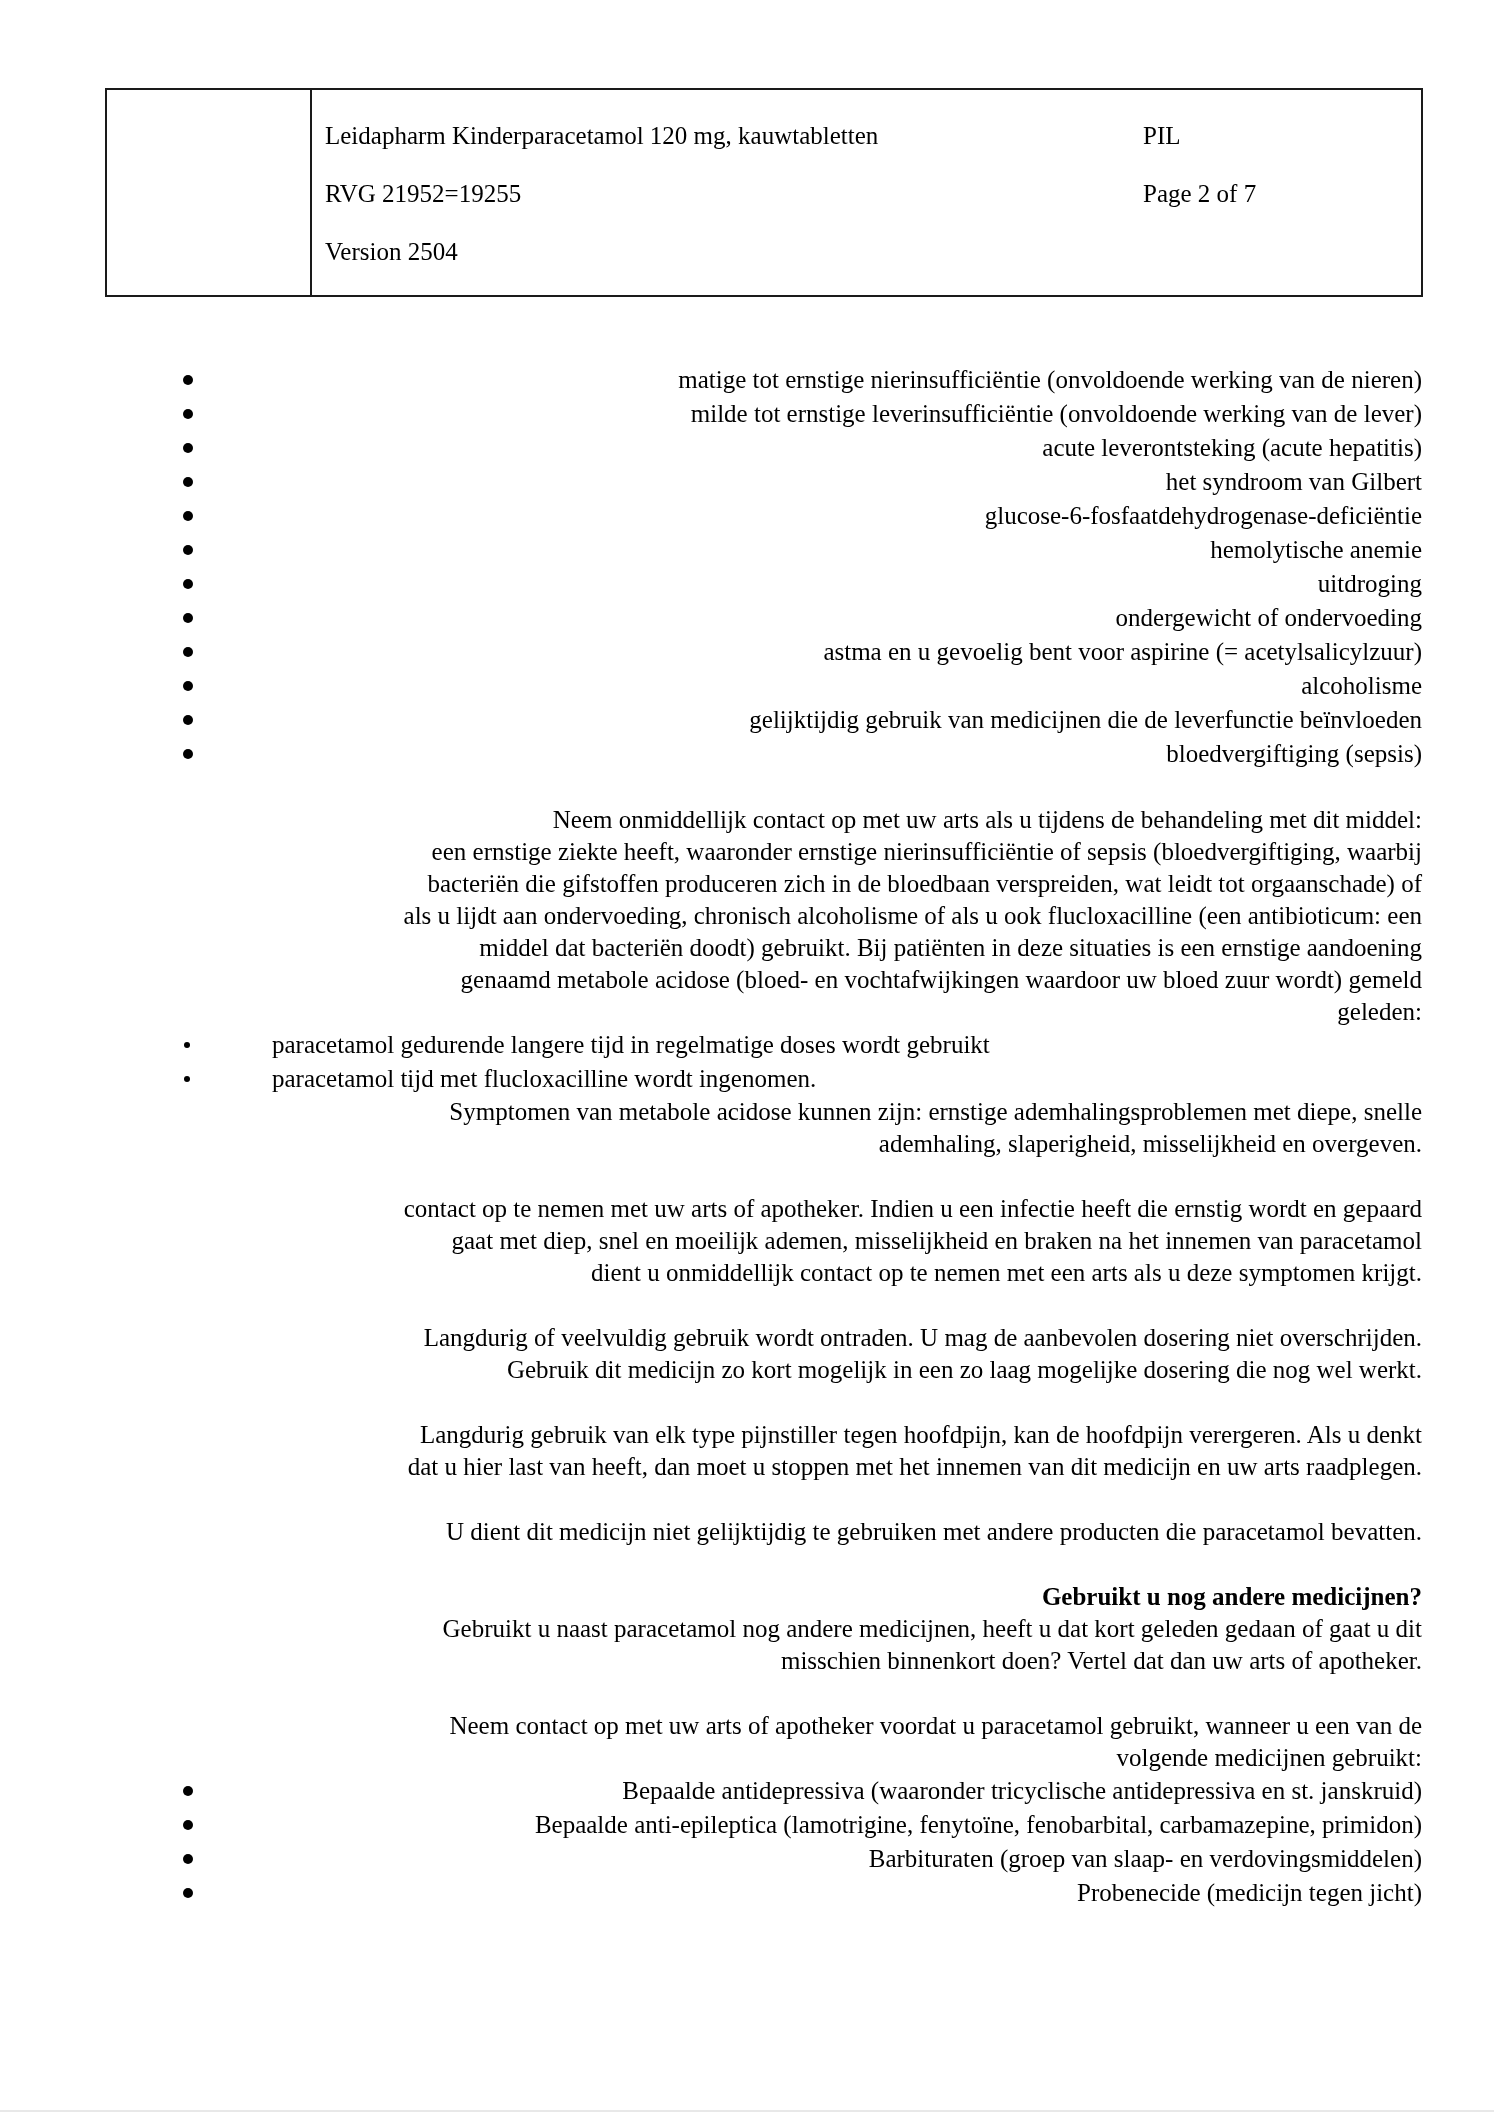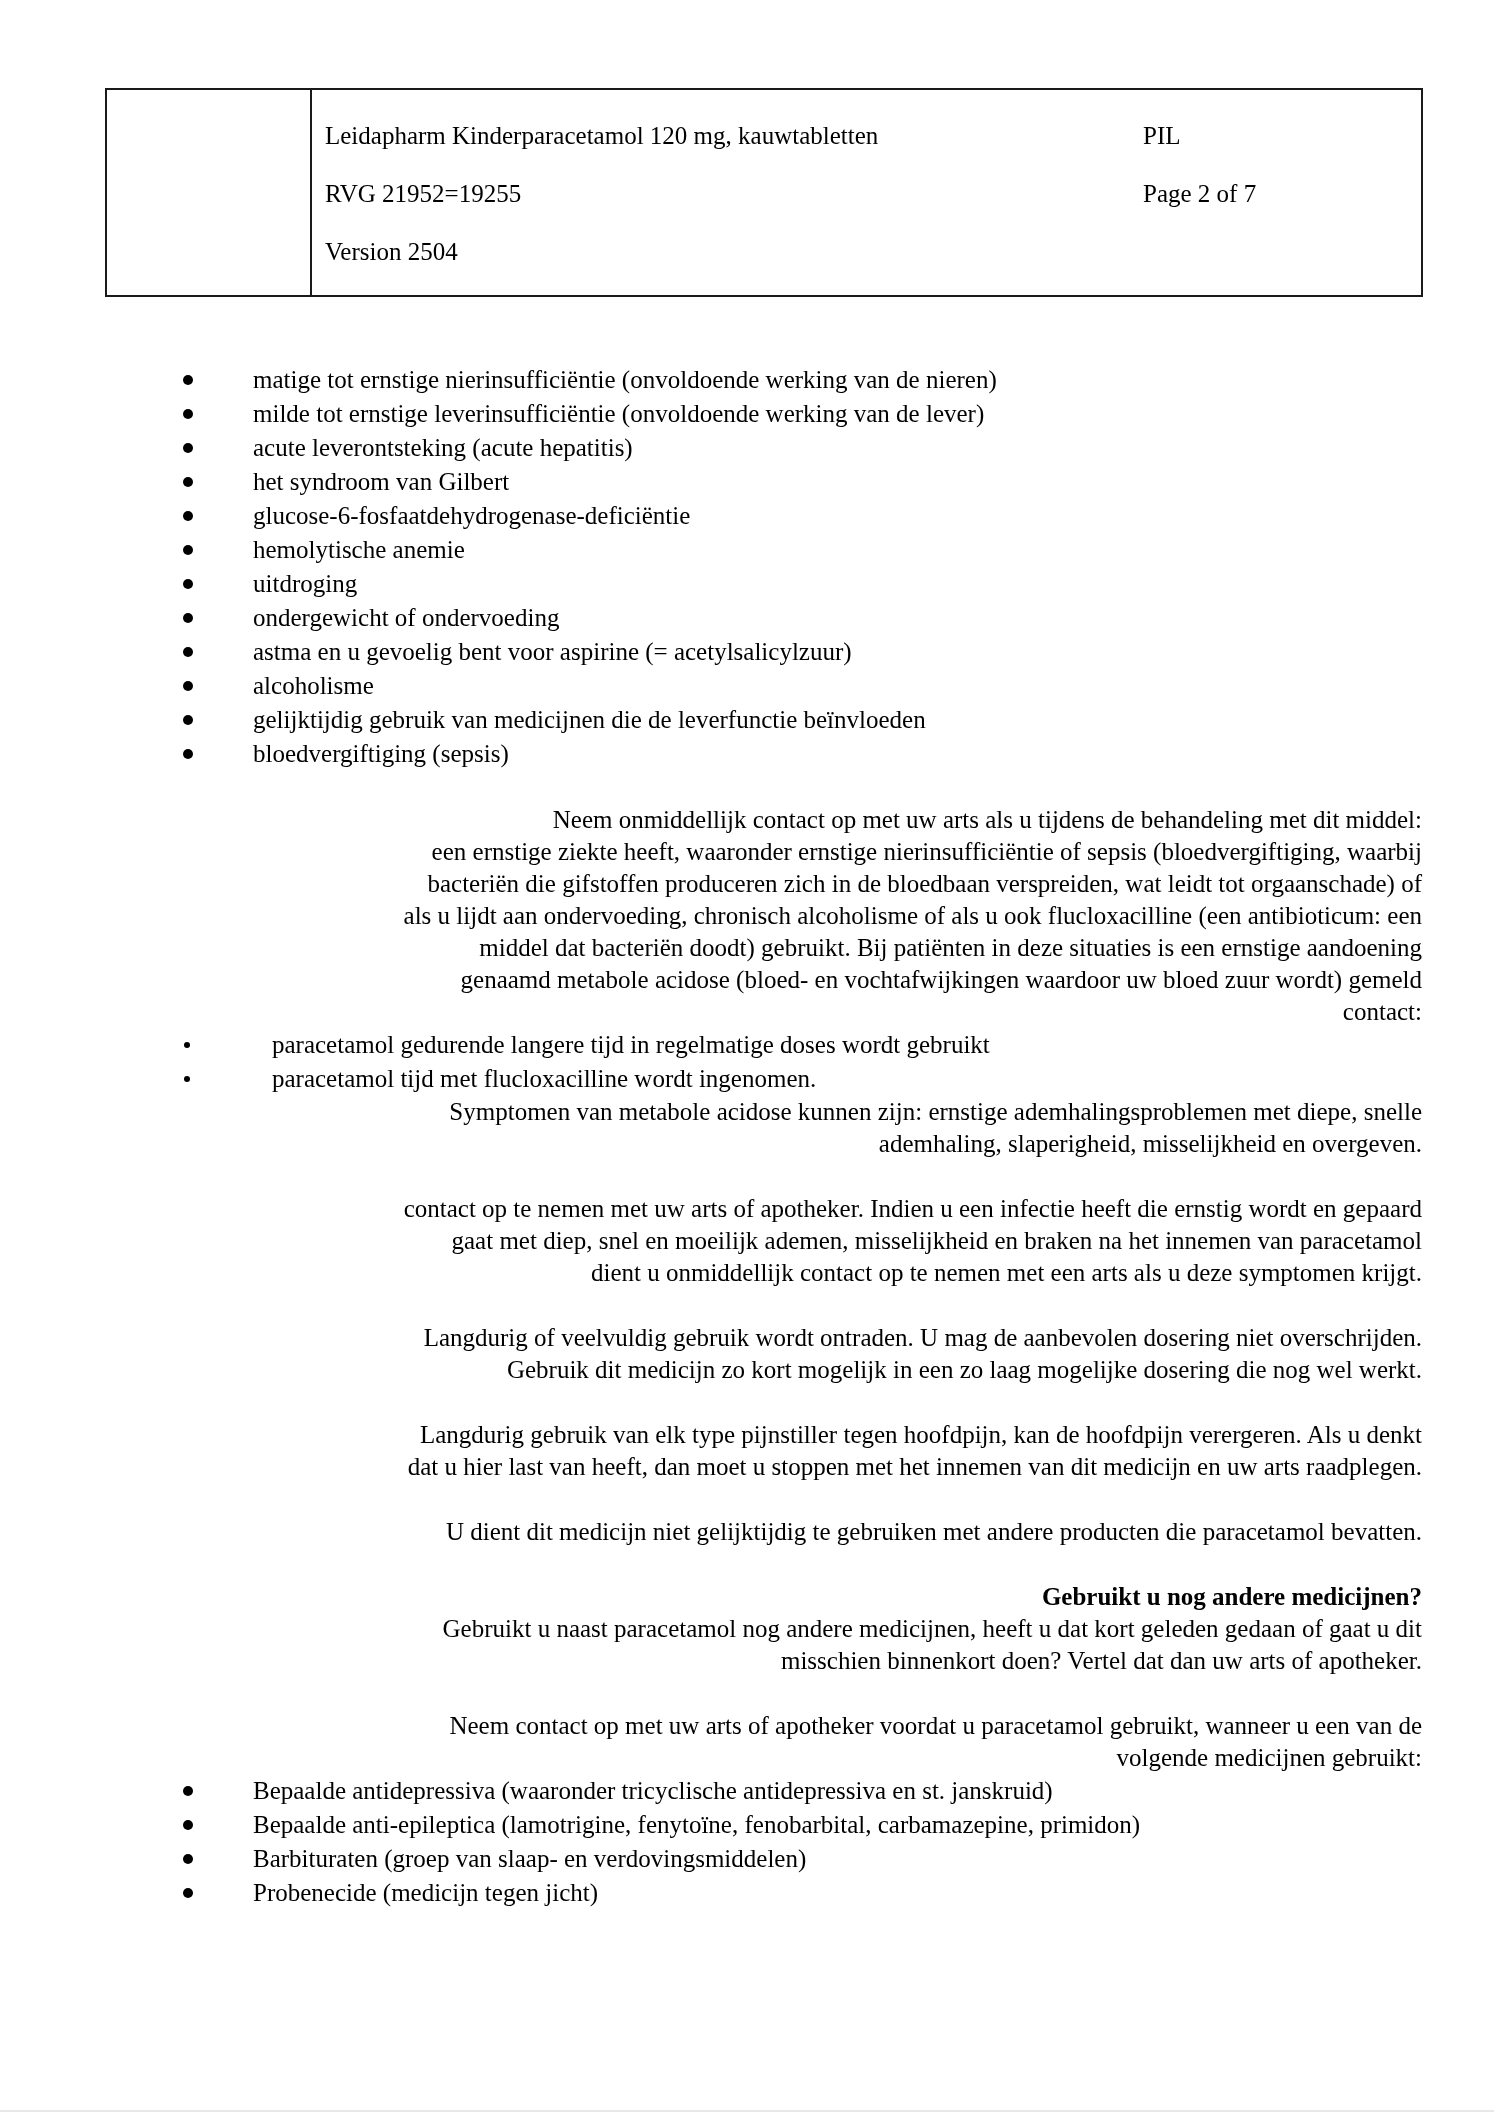--- a/index.html
+++ b/index.html
@@ -64,21 +64,21 @@
   .bullet-list {
     margin: 33px 0 0 0;
     padding: 0;
     list-style: none;
   }
   .bullet-item {
     position: relative;
     line-height: 34px;
     white-space: pre;
   }
-  .main .bullet-item { padding-left: 71px; }
+  .main .bullet-item { padding-left: 71px; text-align: right; }
   .main .bullet-item::before {
     content: "";
     position: absolute;
     left: 1px;
     top: 12px;
     width: 10px;
     height: 10px;
     border-radius: 50%;
     background: #000;
   }
@@ -127,21 +127,21 @@
         <li class="bullet-item">gelijktijdig gebruik van medicijnen die de leverfunctie beïnvloeden</li>
         <li class="bullet-item">bloedvergiftiging (sepsis)</li>
       </ul>
       <div class="paragraph">
         <div class="line">Neem onmiddellijk contact op met uw arts als u tijdens de behandeling met dit middel:</div>
         <div class="line">een ernstige ziekte heeft, waaronder ernstige nierinsufficiëntie of sepsis (bloedvergiftiging, waarbij</div>
         <div class="line">bacteriën die gifstoffen produceren zich in de bloedbaan verspreiden, wat leidt tot orgaanschade) of</div>
         <div class="line">als u lijdt aan ondervoeding, chronisch alcoholisme of als u ook flucloxacilline (een antibioticum: een</div>
         <div class="line">middel dat bacteriën doodt) gebruikt. Bij patiënten in deze situaties is een ernstige aandoening</div>
         <div class="line">genaamd metabole acidose (bloed- en vochtafwijkingen waardoor uw bloed zuur wordt) gemeld</div>
-        <div class="line">contact:</div>
+        <div class="line">geleden:</div>
       </div>
       <ul class="bullet-list sub flush">
         <li class="bullet-item">paracetamol gedurende langere tijd in regelmatige doses wordt gebruikt</li>
         <li class="bullet-item">paracetamol tijd met flucloxacilline wordt ingenomen.</li>
       </ul>
       <div class="paragraph flush">
         <div class="line">Symptomen van metabole acidose kunnen zijn: ernstige ademhalingsproblemen met diepe, snelle</div>
         <div class="line">ademhaling, slaperigheid, misselijkheid en overgeven.</div>
       </div>
       <div class="paragraph">

